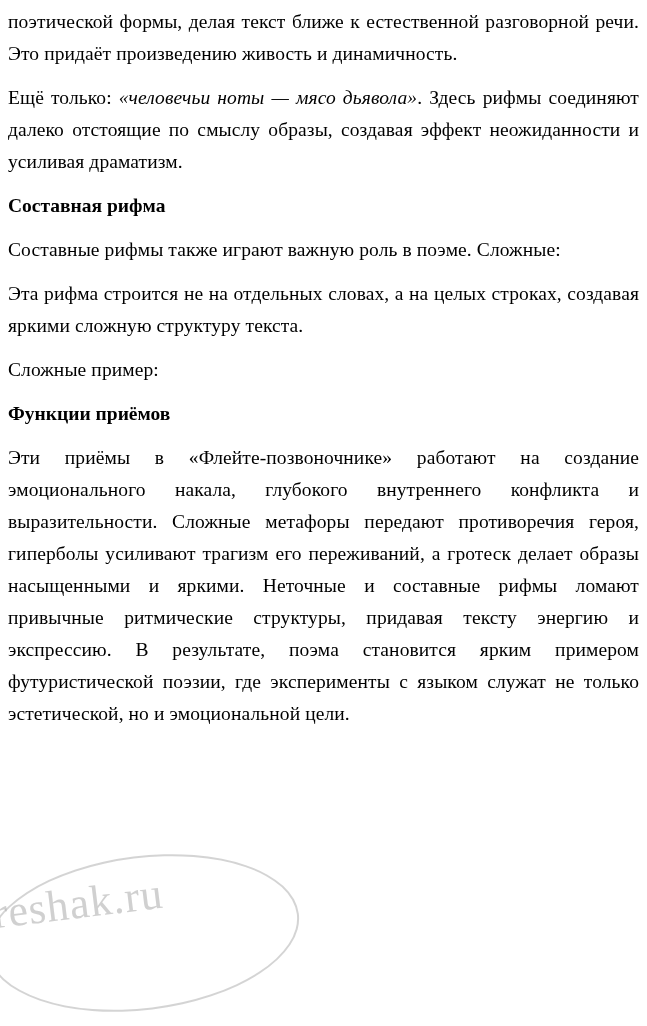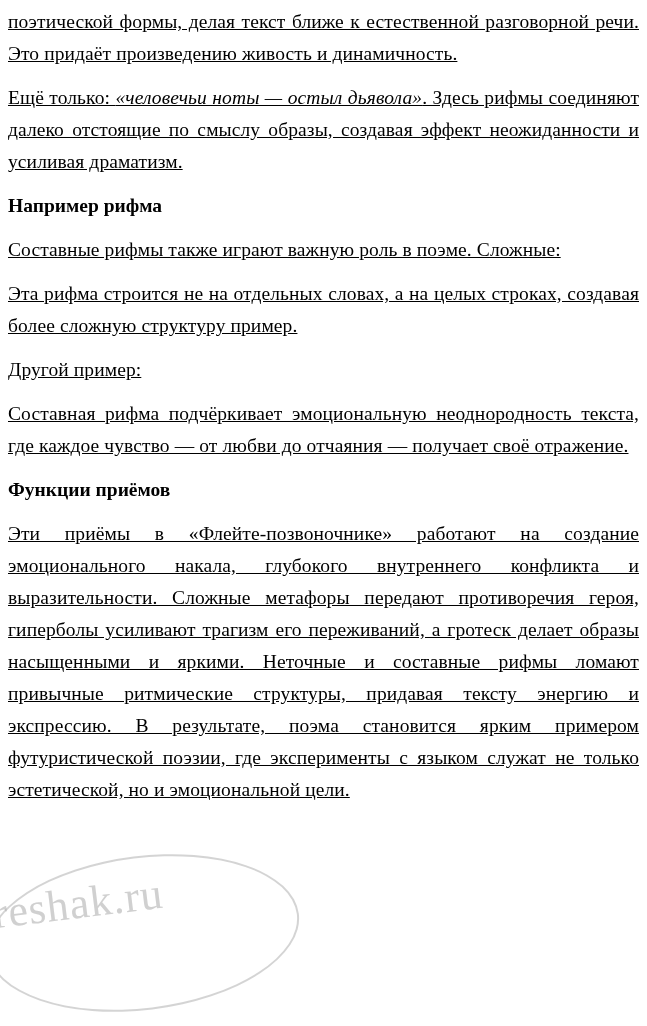--- a/index.html
+++ b/index.html
@@ -25,21 +25,20 @@
   p {
     margin: 0 0 0 0;
     font-size: 19.5px;
     line-height: 32px;
     text-align: justify;
     text-justify: inter-word;
     letter-spacing: 0.1px;
   }
   .block {
     margin-bottom: 12px;
-    text-decoration: underline;
   }
   .heading {
     font-weight: bold;
     font-size: 19.5px;
     line-height: 32px;
     margin-bottom: 12px;
     text-align: left;
   }
   .italic {
     font-style: italic;
@@ -90,32 +89,31 @@
 
   <div class="watermark">
     <div class="wm-ellipse"></div>
     <div class="wm-text">reshak.ru</div>
   </div>
 
   <div class="text-layer">
 
     <p class="block">поэтической формы, делая текст ближе к естественной разговорной речи. Это придаёт произведению живость и динамичность.</p>
 
-    <p class="block"><span>Ещё только: </span><span class="italic">«человечьи ноты — остыл дьявола»</span><span>. Здесь рифмы соединяют далеко отстоящие по смыслу образы, создавая эффект неожиданности и усиливая драматизм.</span></p>
+    <p class="block"><span>Ещё только: </span><span class="italic">«человечьи ноты — мясо дьявола»</span><span>. Здесь рифмы соединяют далеко отстоящие по смыслу образы, создавая эффект неожиданности и усиливая драматизм.</span></p>
 
-    <div class="heading">Например рифма</div>
+    <div class="heading">Составная рифма</div>
 
     <p class="block">Составные рифмы также играют важную роль в поэме. Сложные:</p>
 
 
-    <p class="block">Эта рифма строится не на отдельных словах, а на целых строках, создавая более сложную структуру пример.</p>
+    <p class="block">Эта рифма строится не на отдельных словах, а на целых строках, создавая яркими сложную структуру текста.</p>
 
-    <p class="block">Другой пример:</p>
+    <p class="block">Сложные пример:</p>
 
 
-    <p class="block">Составная рифма подчёркивает эмоциональную неоднородность текста, где каждое чувство — от любви до отчаяния — получает своё отражение.</p>
 
     <div class="heading">Функции приёмов</div>
 
     <p class="block">Эти приёмы в «Флейте-позвоночнике» работают на создание эмоционального накала, глубокого внутреннего конфликта и выразительности. Сложные метафоры передают противоречия героя, гиперболы усиливают трагизм его переживаний, а гротеск делает образы насыщенными и яркими. Неточные и составные рифмы ломают привычные ритмические структуры, придавая тексту энергию и экспрессию. В результате, поэма становится ярким примером футуристической поэзии, где эксперименты с языком служат не только эстетической, но и эмоциональной цели.</p>
 
   </div>
 </div>
 
 </body></html>

